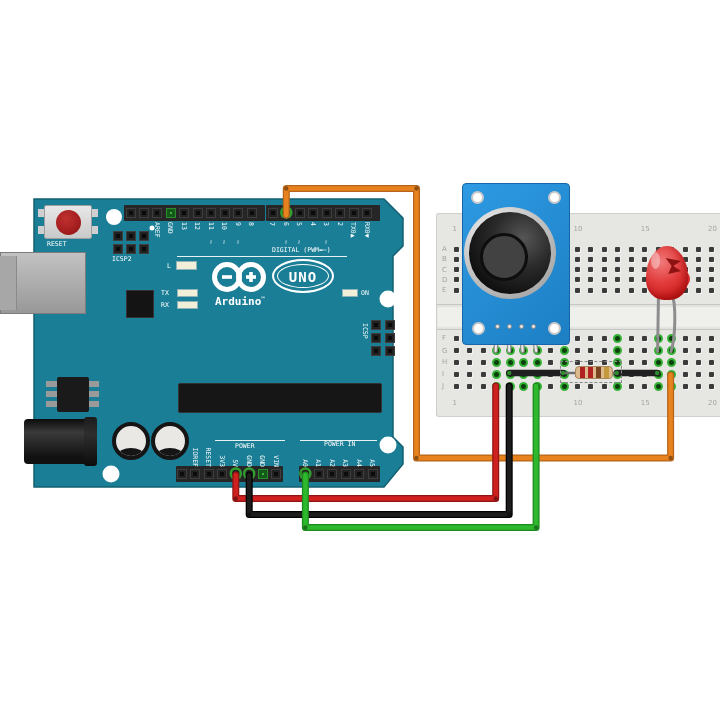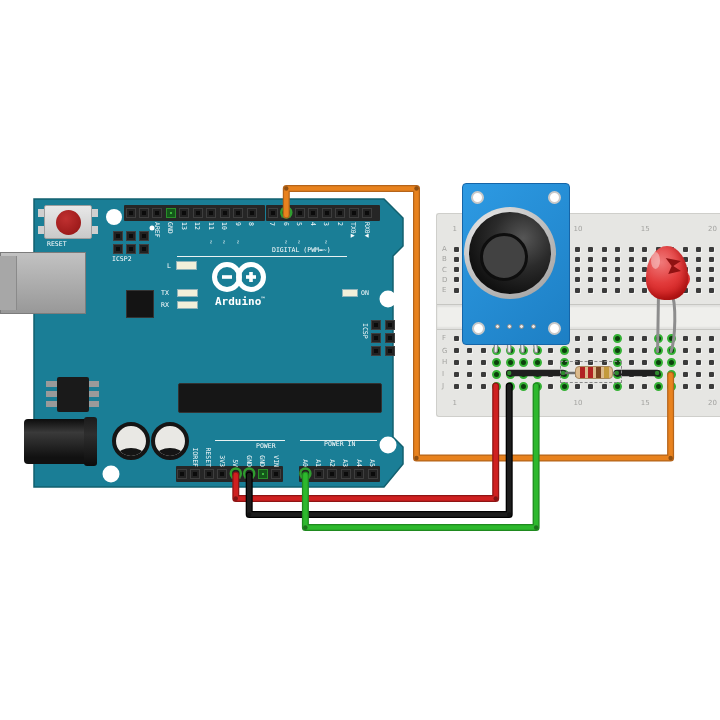--- a/index.html
+++ b/index.html
@@ -69,20 +69,24 @@
       <circle cx="19" cy="19" r="12.5" fill="none" stroke="#fff" stroke-width="5"></circle>
       <circle cx="43" cy="19" r="12.5" fill="none" stroke="#fff" stroke-width="5"></circle>
       <rect x="14" y="17.2" width="10" height="3.6" fill="#fff"></rect>
       <rect x="38" y="17.2" width="10" height="3.6" fill="#fff"></rect>
       <rect x="41.2" y="14" width="3.6" height="10" fill="#fff"></rect>
     </svg>
     <div class="abs mono" style="left:200px;top:295px;width:80px;text-align:center;color:#fff;font-size:11px;font-weight:bold;">
       <span>Arduino</span><span style="font-size:6px;vertical-align:top;">™</span>
     </div>
 
+    <div class="abs" style="left:272px;top:259px;width:62px;height:34px;border:2px solid #fff;border-radius:50%;box-sizing:border-box;">
+      <div class="abs" style="left:3px;top:3px;width:52px;height:24px;border:1.5px solid #fff;border-radius:50%;box-sizing:border-box;"></div>
+      <div class="abs mono" style="left:0;top:8px;width:58px;text-align:center;color:#fff;font-size:14px;font-weight:bold;letter-spacing:1px;">UNO</div>
+    </div>
 
     <div class="ledrect" style="left:342px;top:289px;width:16px;height:8px;"></div>
     <div class="boardtxt" style="left:361px;top:289px;">ON</div>
 
     <div class="abs" style="left:126px;top:290px;width:28px;height:28px;background:#141414;border:1px solid #333;box-sizing:border-box;"></div>
     <div class="abs" style="left:178px;top:383px;width:204px;height:30px;background:#161616;border:1px solid #323232;border-radius:2px;box-sizing:border-box;"></div>
 
     <div class="abs" style="left:57px;top:377px;width:32px;height:35px;background:#1a1a1a;border-radius:2px;"></div>
     <div class="abs" style="left:46px;top:381px;width:11px;height:6px;background:#9a9a9a;"></div>
     <div class="abs" style="left:46px;top:391px;width:11px;height:6px;background:#9a9a9a;"></div>
@@ -97,21 +101,21 @@
     <div class="abs" style="left:151px;top:422px;width:38px;height:38px;border-radius:50%;background:#e9e8e4;border:4px solid #151515;box-sizing:border-box;overflow:hidden;">
       <div class="abs" style="left:2px;top:22px;width:26px;height:14px;background:#151515;border-radius:50% 50% 0 0;"></div>
     </div>
 
     <div class="abs" style="left:24px;top:419px;width:72px;height:45px;border-radius:4px;background:linear-gradient(#0c0c0c,#3a3a3a 30%,#111 85%);"></div>
     <div class="abs" style="left:84px;top:417px;width:13px;height:49px;border-radius:3px;background:linear-gradient(#1b1b1b,#2e2e2e 35%,#0c0c0c);"></div>
 
     <div class="rule" style="left:177px;top:256px;width:170px;"></div>
     <div class="boardtxt" style="left:272px;top:246px;">DIGITAL (PWM=~)</div>
     <div class="rule" style="left:215px;top:440px;width:70px;"></div>
-    <div class="boardtxt" style="left:256px;top:442px;">POWER</div>
+    <div class="boardtxt" style="left:235px;top:442px;">POWER</div>
     <div class="rule" style="left:300px;top:440px;width:77px;"></div>
     <div class="boardtxt" style="left:324px;top:440px;">POWER IN</div>
 
     <div id="arduino-pins">
         <div class="headerbar" style="left: 124px; top: 204.5px; width: 141px; height: 16px;"></div>
         <div class="hpin" style="left: 125.5px; top: 207.5px;"></div>
         <div class="hpin" style="left: 138.95px; top: 207.5px;"></div>
         <div class="hpin" style="left: 152.4px; top: 207.5px;"></div>
         <div class="vlab" style="left: 160.9px; top: 222px;">AREF</div>
         <div class="hpin green" style="left: 165.85px; top: 207.5px;"></div>

